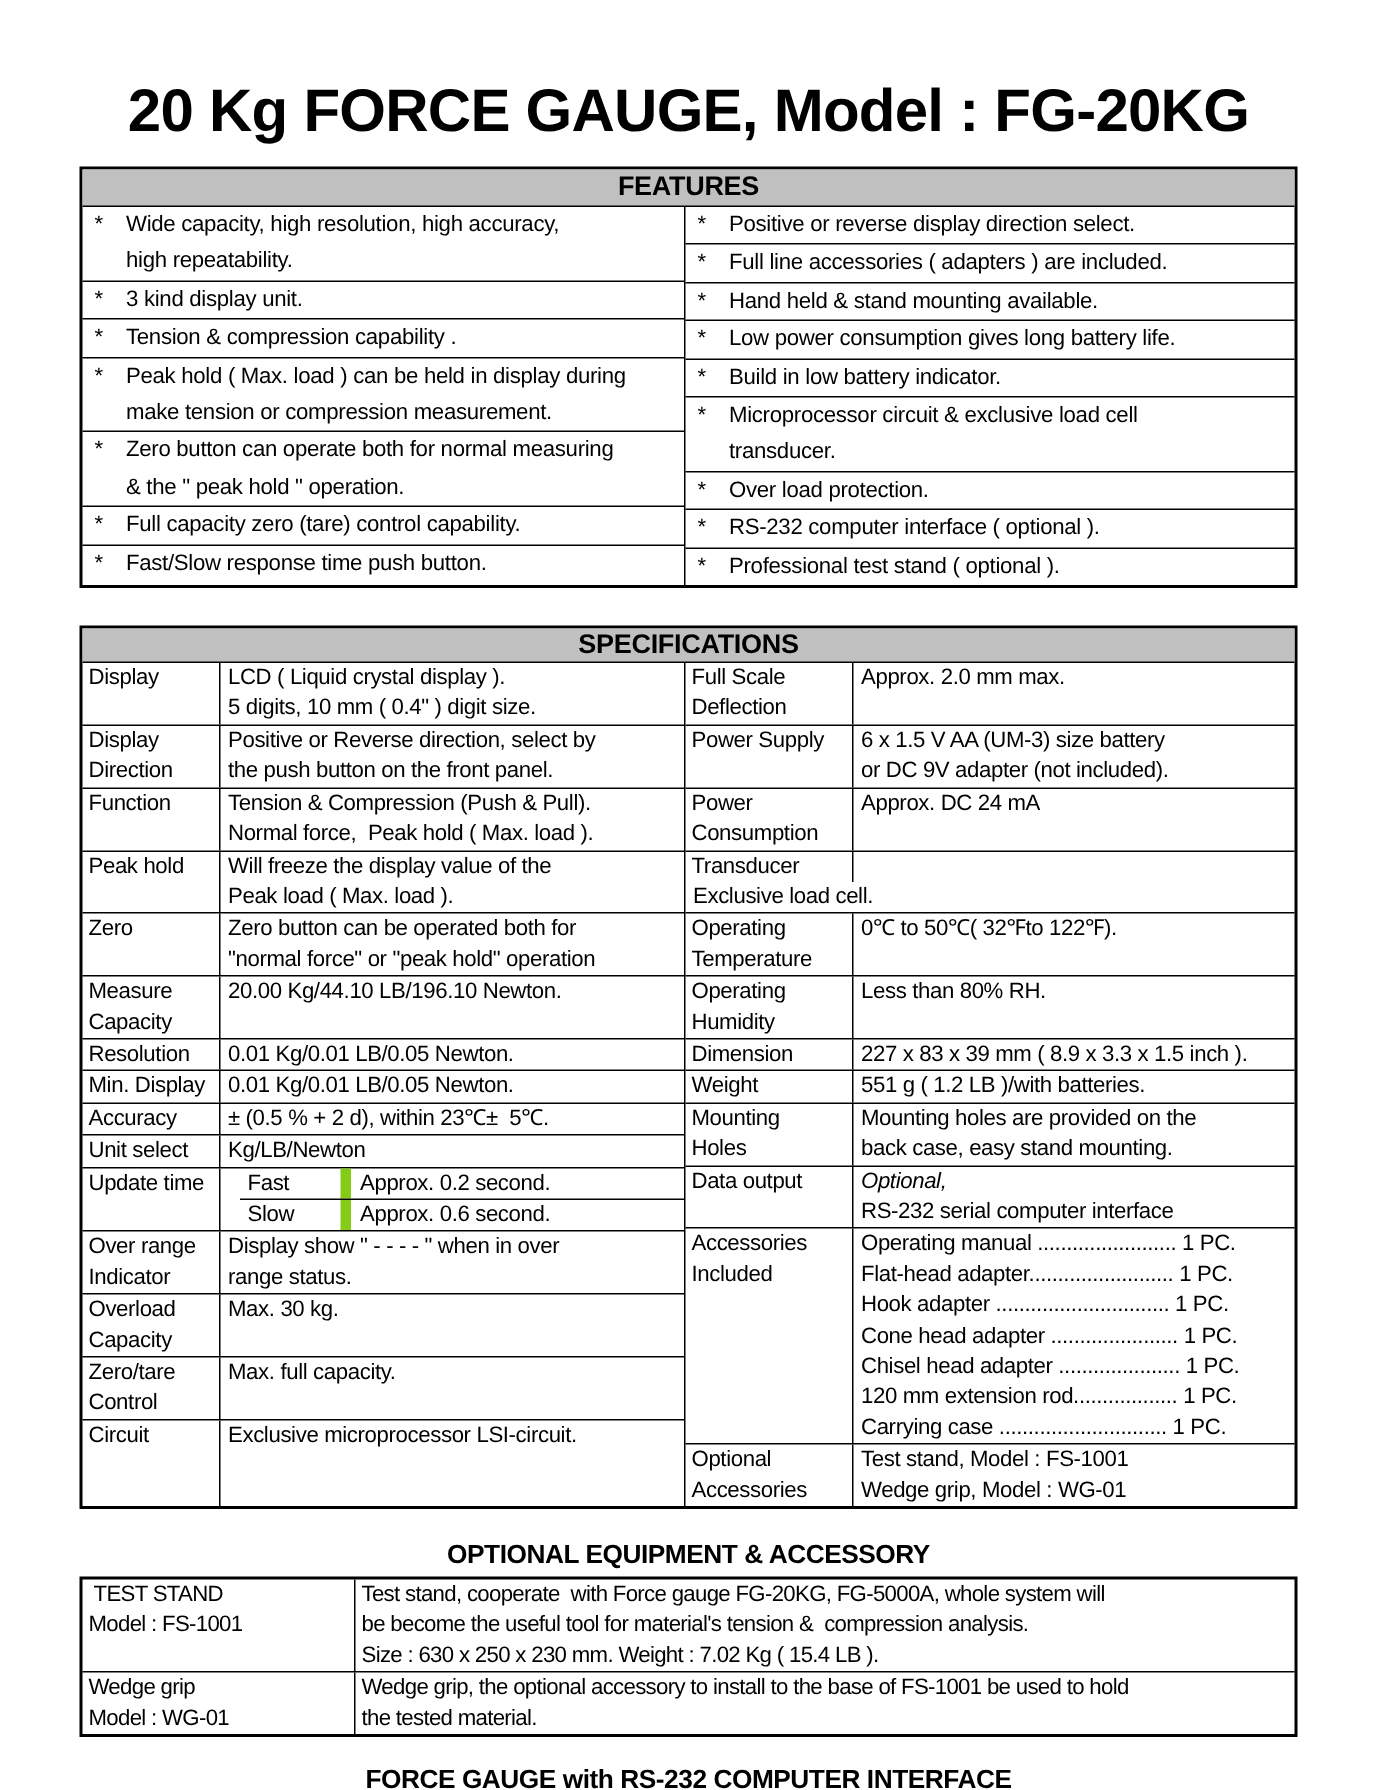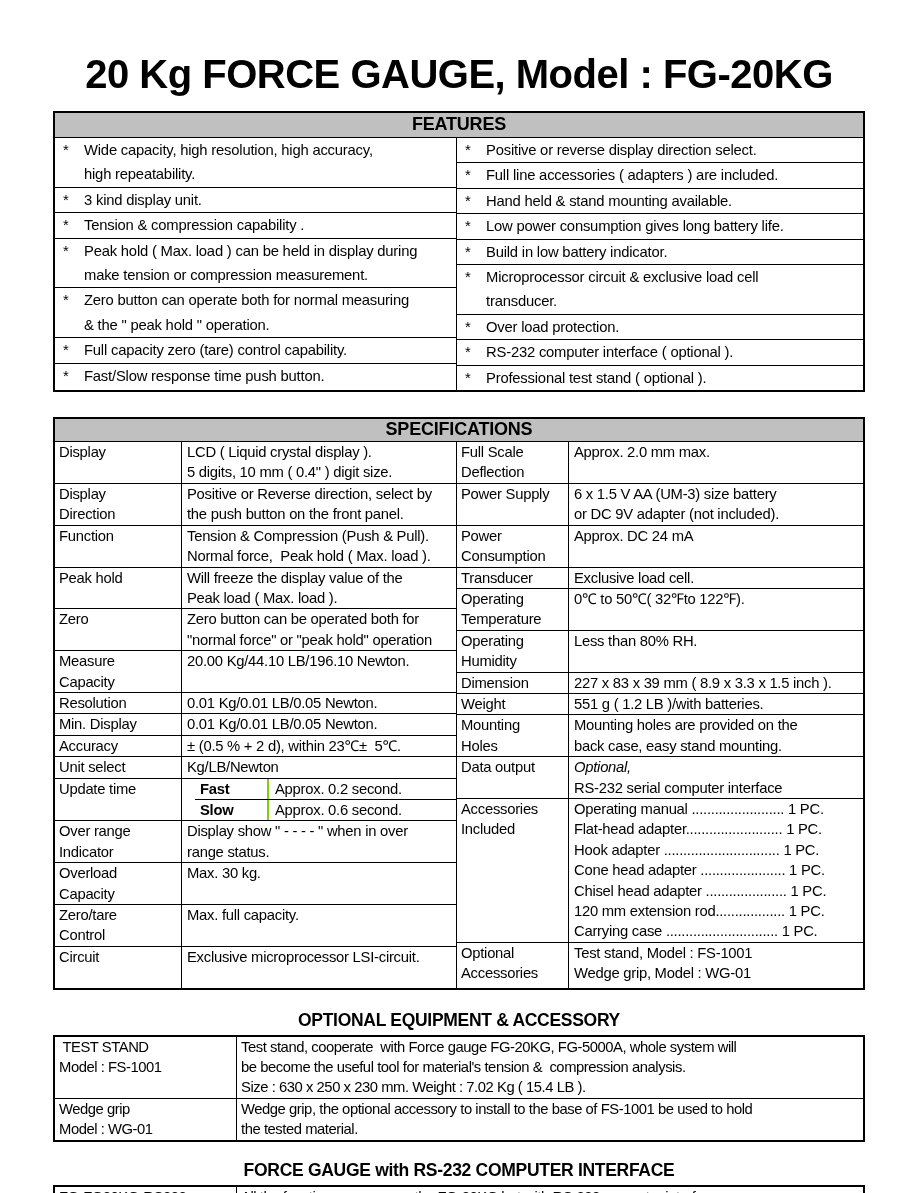--- a/index.html
+++ b/index.html
@@ -46,29 +46,29 @@
   .spec-cols { display:flex; align-items:stretch; }
   .spec-table { display:flex; flex-direction:column; }
   .spec-table-left { width:401px; }
   .spec-table-right { flex:1; border-left:1px solid #000; }
   .spec-row {
     display:flex; border-bottom:1px solid #000;
     font-size:14.8px; line-height:20.4px; letter-spacing:-0.25px;
   }
   .spec-table .spec-row:last-child { border-bottom:none; flex:1; }
   .spec-label {
-    width:127px; flex-shrink:0; border-right:1px solid #000;
+    width:92px; flex-shrink:0; border-right:1px solid #000;
     padding:0 2px 0 4px; overflow:hidden;
   }
   .spec-table-right .spec-label { width:112px; }
   .spec-value { flex:1; padding:0 2px 0 5px; overflow:hidden; }
   .sub-rows { flex:1; display:flex; flex-direction:column; }
   .sub-row { display:flex; flex:1; }
   .sub-row + .sub-row { border-top:1px solid #000; }
-  .sub-key { width:74px; flex-shrink:0; border-right:2px solid #84cc16; padding-left:5px;font-weight:bold; }
+  .sub-key { width:74px; flex-shrink:0; border-right:7px solid #84cc16; padding-left:5px; }
   .sub-val { flex:1; padding-left:6px; }
 
   
   .mid-heading {
     text-align:center; font-weight:bold; font-size:17.5px;
     letter-spacing:-0.3px; margin:0 0 4px 0;
   }
   .opt-box { margin-bottom:18px; }
   .opt-row {
     display:flex; border-bottom:1px solid #000;
@@ -362,21 +362,21 @@
           </div>
           <div class="spec-row" style="min-height: 40.8px;">
             <div class="spec-label">
               <div class="line">Power</div>
               <div class="line">Consumption</div>
             </div>
             <div class="spec-value">
               <div class="line">Approx. DC 24 mA</div>
             </div>
           </div>
-          <div class="spec-row" style="min-height: 20.4px;">
+          <div class="spec-row" style="min-height: 20.4px; flex-direction: column;">
             <div class="spec-label">
               <div class="line">Transducer</div>
             </div>
             <div class="spec-value">
               <div class="line">Exclusive load cell.</div>
             </div>
           </div>
           <div class="spec-row" style="min-height: 40.8px;">
             <div class="spec-label">
               <div class="line">Operating</div>

